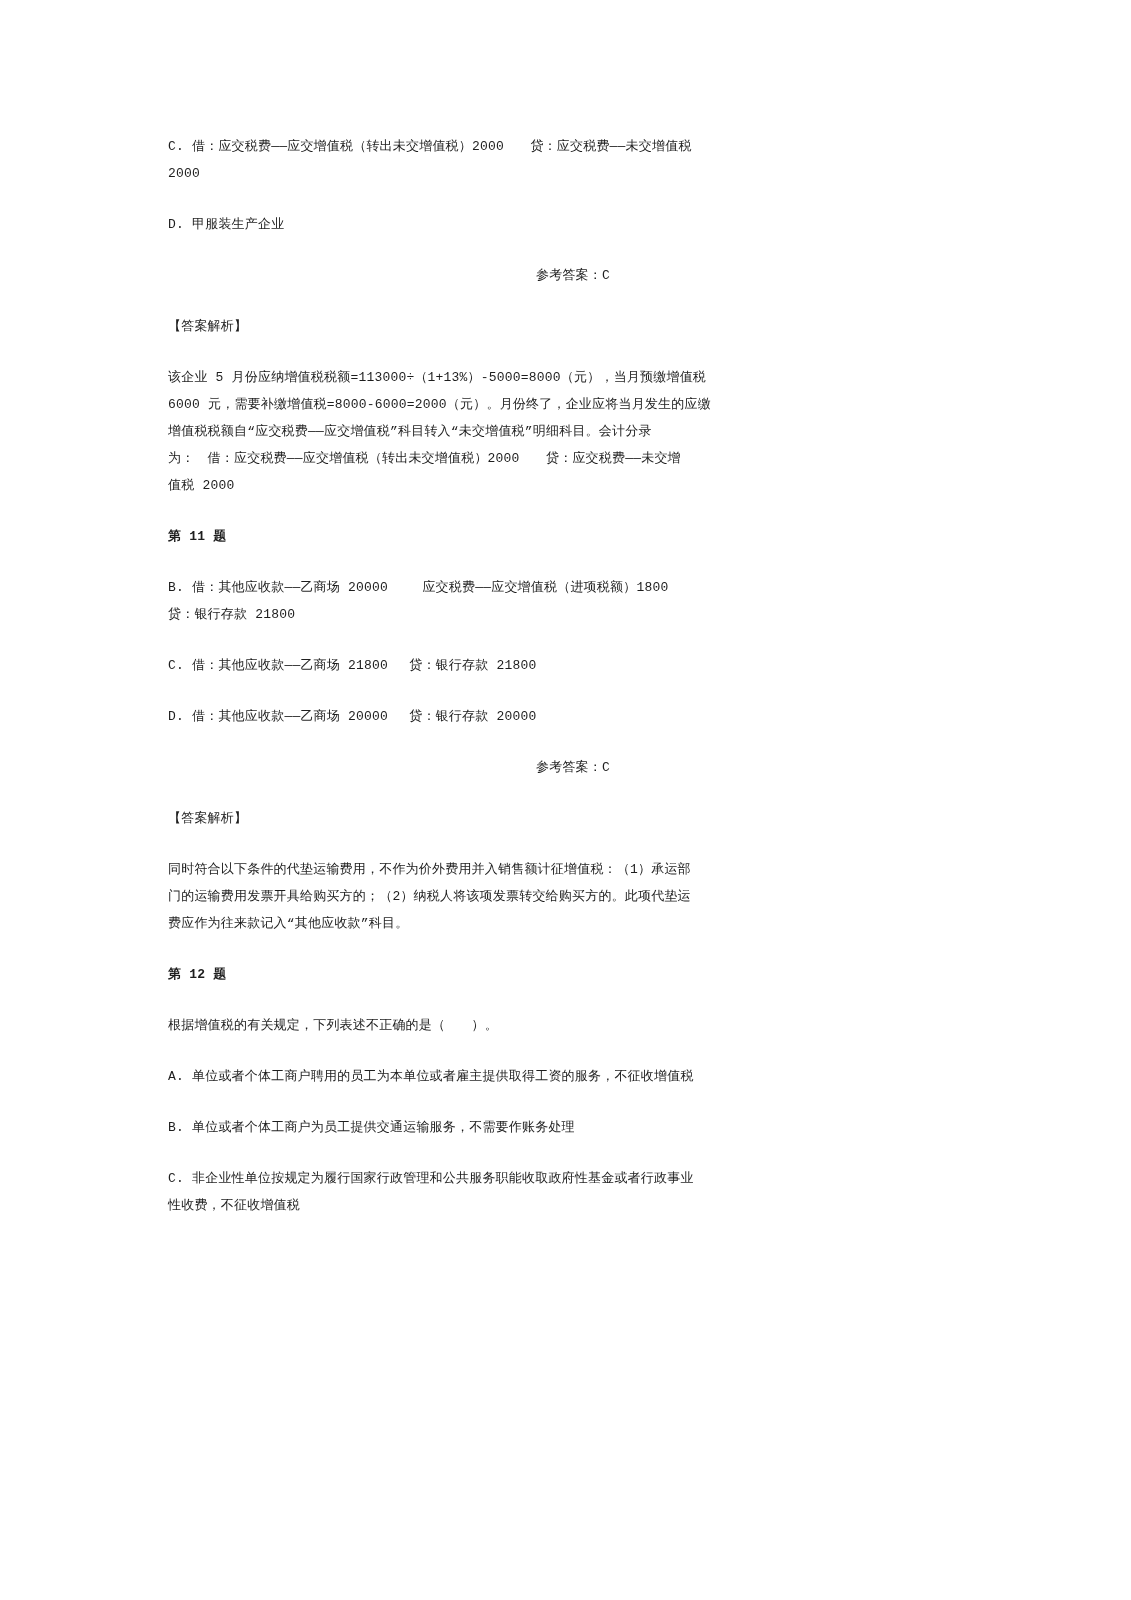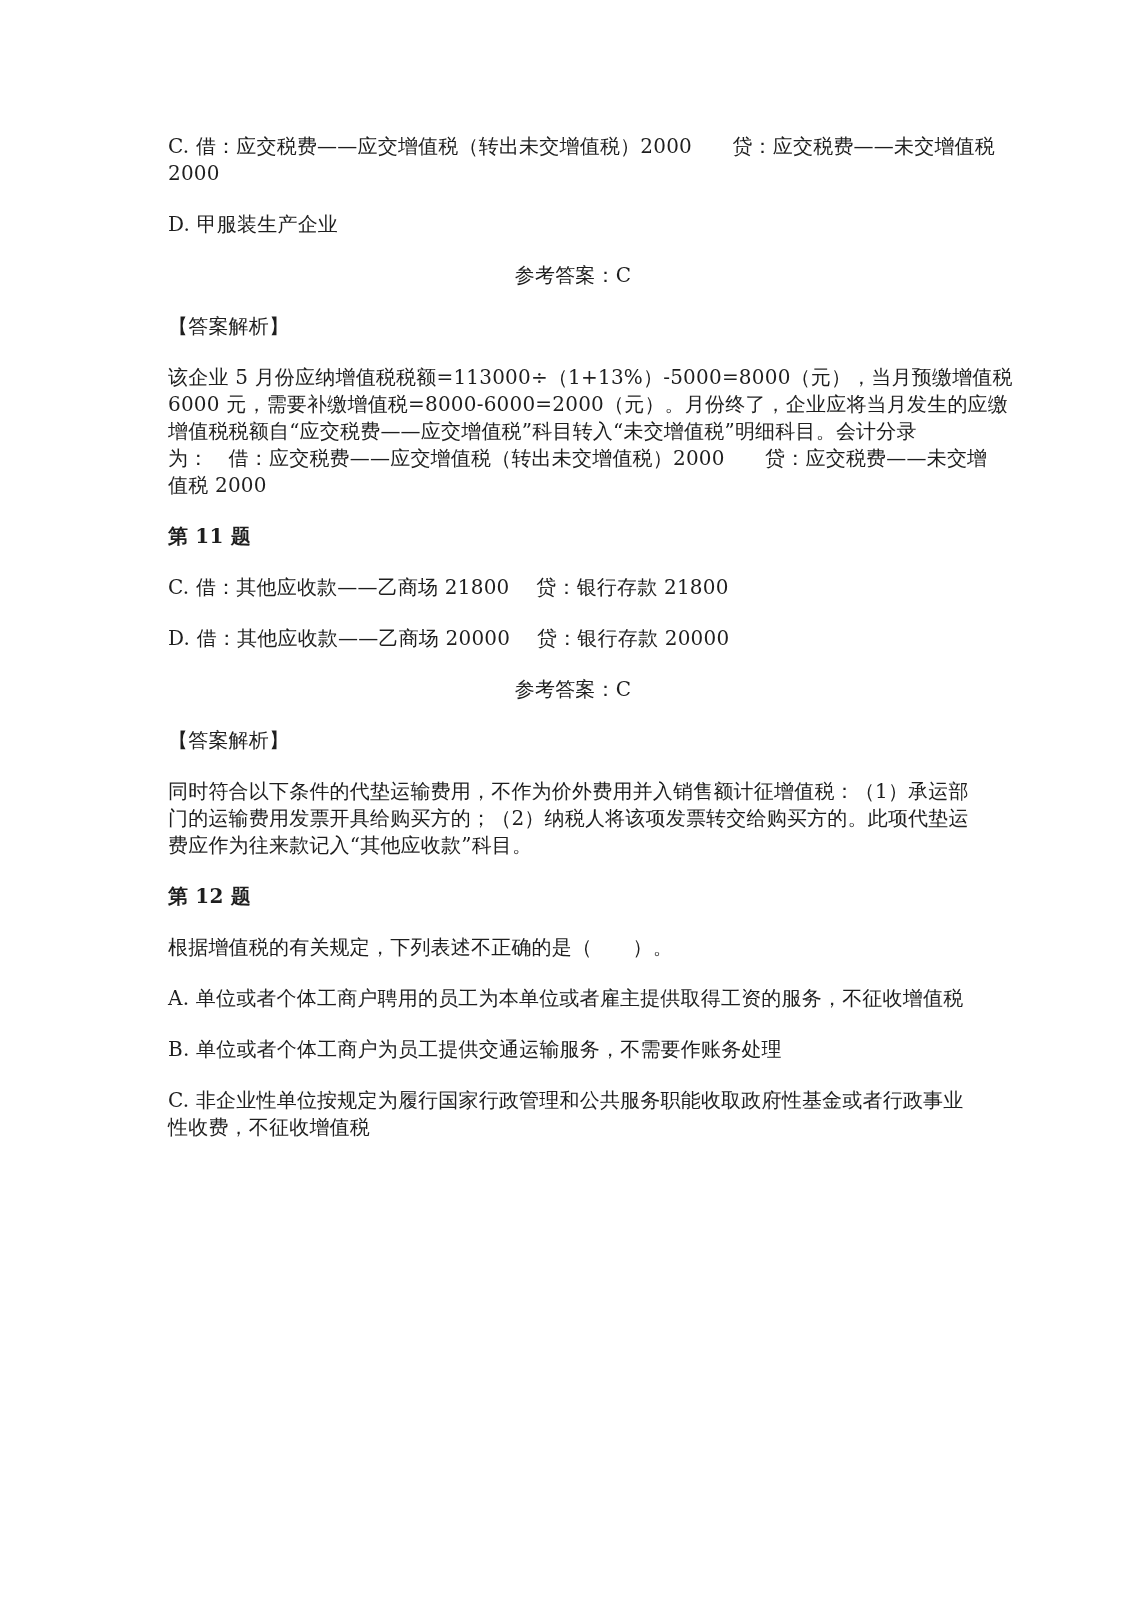--- a/index.html
+++ b/index.html
@@ -15,25 +15,26 @@
     color: #1e1e1e;
   }
   .doc-page {
     box-sizing: border-box;
     width: 1131px;
     height: 1600px;
     padding: 133px 168px 0 168px;
     background: #ffffff;
   }
   .block {
-    font-size: 20px;
+    font-size: 13px;
     line-height: 27px;
     margin: 0 0 24px 0;
     white-space: pre;
     letter-spacing: 0.2px;
+    font-family: Liberation Mono, monospace;
   }
   .heading {
     font-weight: 700;
     margin-top: 4px;
   }
   .answer {
     padding-left: 15px;
     text-align: center;
   }
 </style>
@@ -47,20 +48,22 @@
   <div class="block option">D. 甲服装生产企业</div>
   <div class="block answer">参考答案：C</div>
   <div class="block analysis-label">【答案解析】</div>
   <div class="block analysis-text">该企业 5 月份应纳增值税税额=113000÷（1+13%）-5000=8000（元），当月预缴增值税
 6000 元，需要补缴增值税=8000-6000=2000（元）。月份终了，企业应将当月发生的应缴
 增值税税额自“应交税费——应交增值税”科目转入“未交增值税”明细科目。会计分录
 为：　借：应交税费——应交增值税（转出未交增值税）2000　　贷：应交税费——未交增
 值税 2000</div>
 
   <div class="block heading">第 11 题</div>
+  <div class="block option">B. 借：其他应收款——乙商场 20000　　 应交税费——应交增值税（进项税额）1800
+贷：银行存款 21800</div>
   <div class="block option">C. 借：其他应收款——乙商场 21800　 贷：银行存款 21800</div>
   <div class="block option">D. 借：其他应收款——乙商场 20000　 贷：银行存款 20000</div>
   <div class="block answer">参考答案：C</div>
   <div class="block analysis-label">【答案解析】</div>
   <div class="block analysis-text">同时符合以下条件的代垫运输费用，不作为价外费用并入销售额计征增值税：（1）承运部
 门的运输费用发票开具给购买方的；（2）纳税人将该项发票转交给购买方的。此项代垫运
 费应作为往来款记入“其他应收款”科目。</div>
 
   <div class="block heading">第 12 题</div>
   <div class="block question-text">根据增值税的有关规定，下列表述不正确的是（　　）。</div>

